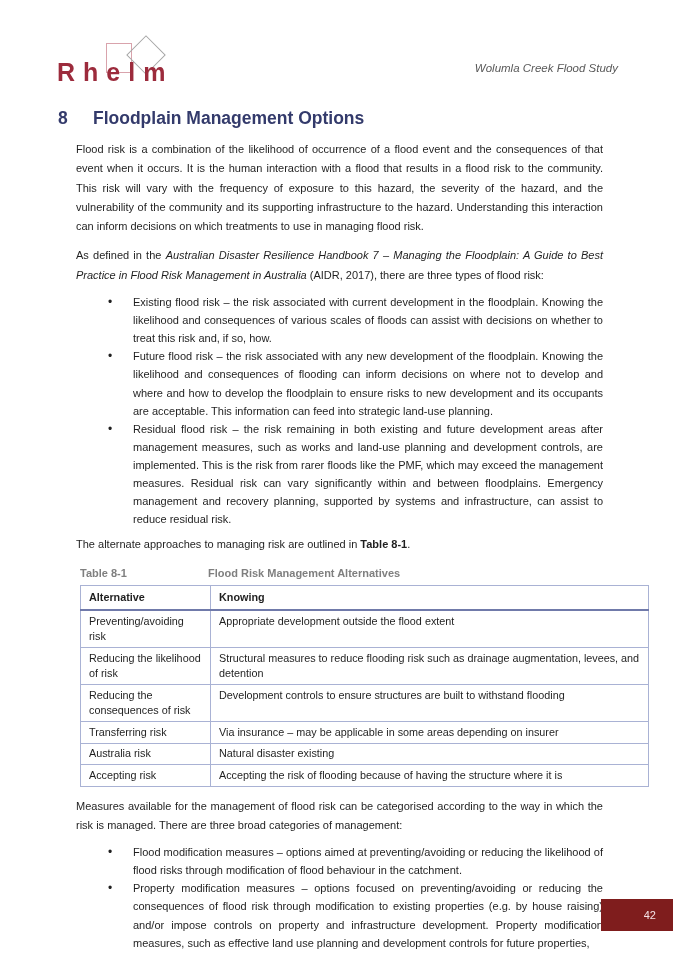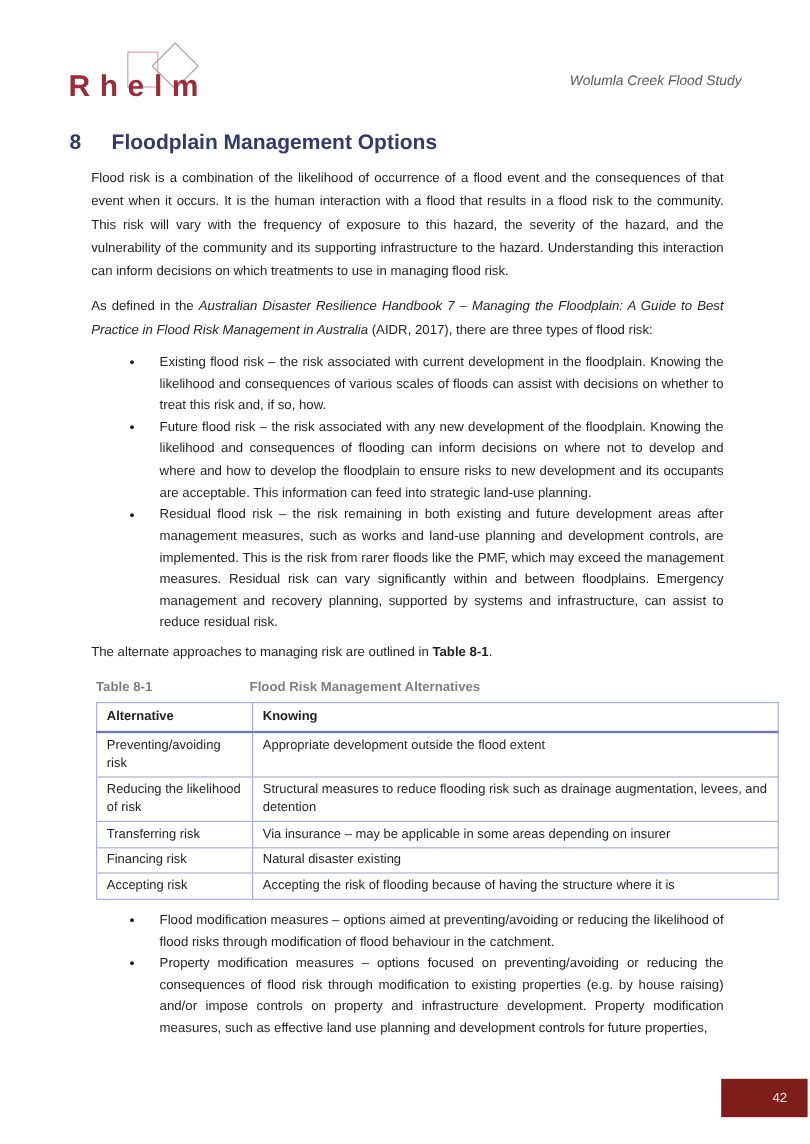--- a/index.html
+++ b/index.html
@@ -227,34 +227,39 @@
         <tbody>
           <tr>
             <td>Preventing/avoiding risk</td>
             <td>Appropriate development outside the flood extent</td>
           </tr>
           <tr>
             <td>Reducing the likelihood of risk</td>
             <td>Structural measures to reduce flooding risk such as drainage augmentation, levees, and detention</td>
           </tr>
           <tr>
+            <td>Reducing the consequences of risk</td>
+            <td>Development controls to ensure structures are built to withstand flooding</td>
+          </tr>
+          <tr>
             <td>Transferring risk</td>
             <td>Via insurance – may be applicable in some areas depending on insurer</td>
           </tr>
           <tr>
-            <td>Financing risk</td>
+            <td>Australia risk</td>
             <td>Natural disaster existing</td>
           </tr>
           <tr>
             <td>Accepting risk</td>
             <td>Accepting the risk of flooding because of having the structure where it is</td>
           </tr>
         </tbody>
       </table>
 
+      <p class="body-text measures-intro">Measures available for the management of flood risk can be categorised according to the way in which the risk is managed. There are three broad categories of management:</p>
 
       <ul class="bullets">
         <li><span>Flood modification measures – options aimed at preventing/avoiding or reducing the likelihood of flood risks through modification of flood behaviour in the catchment.</span></li>
         <li><span>Property modification measures – options focused on preventing/avoiding or reducing the consequences of flood risk through modification to existing properties (e.g. by house raising) and/or impose controls on property and infrastructure development. Property modification measures, such as effective land use planning and development controls for future properties,</span></li>
       </ul>
 
     </div>
   </div>
 
   <div class="page-number-box">

